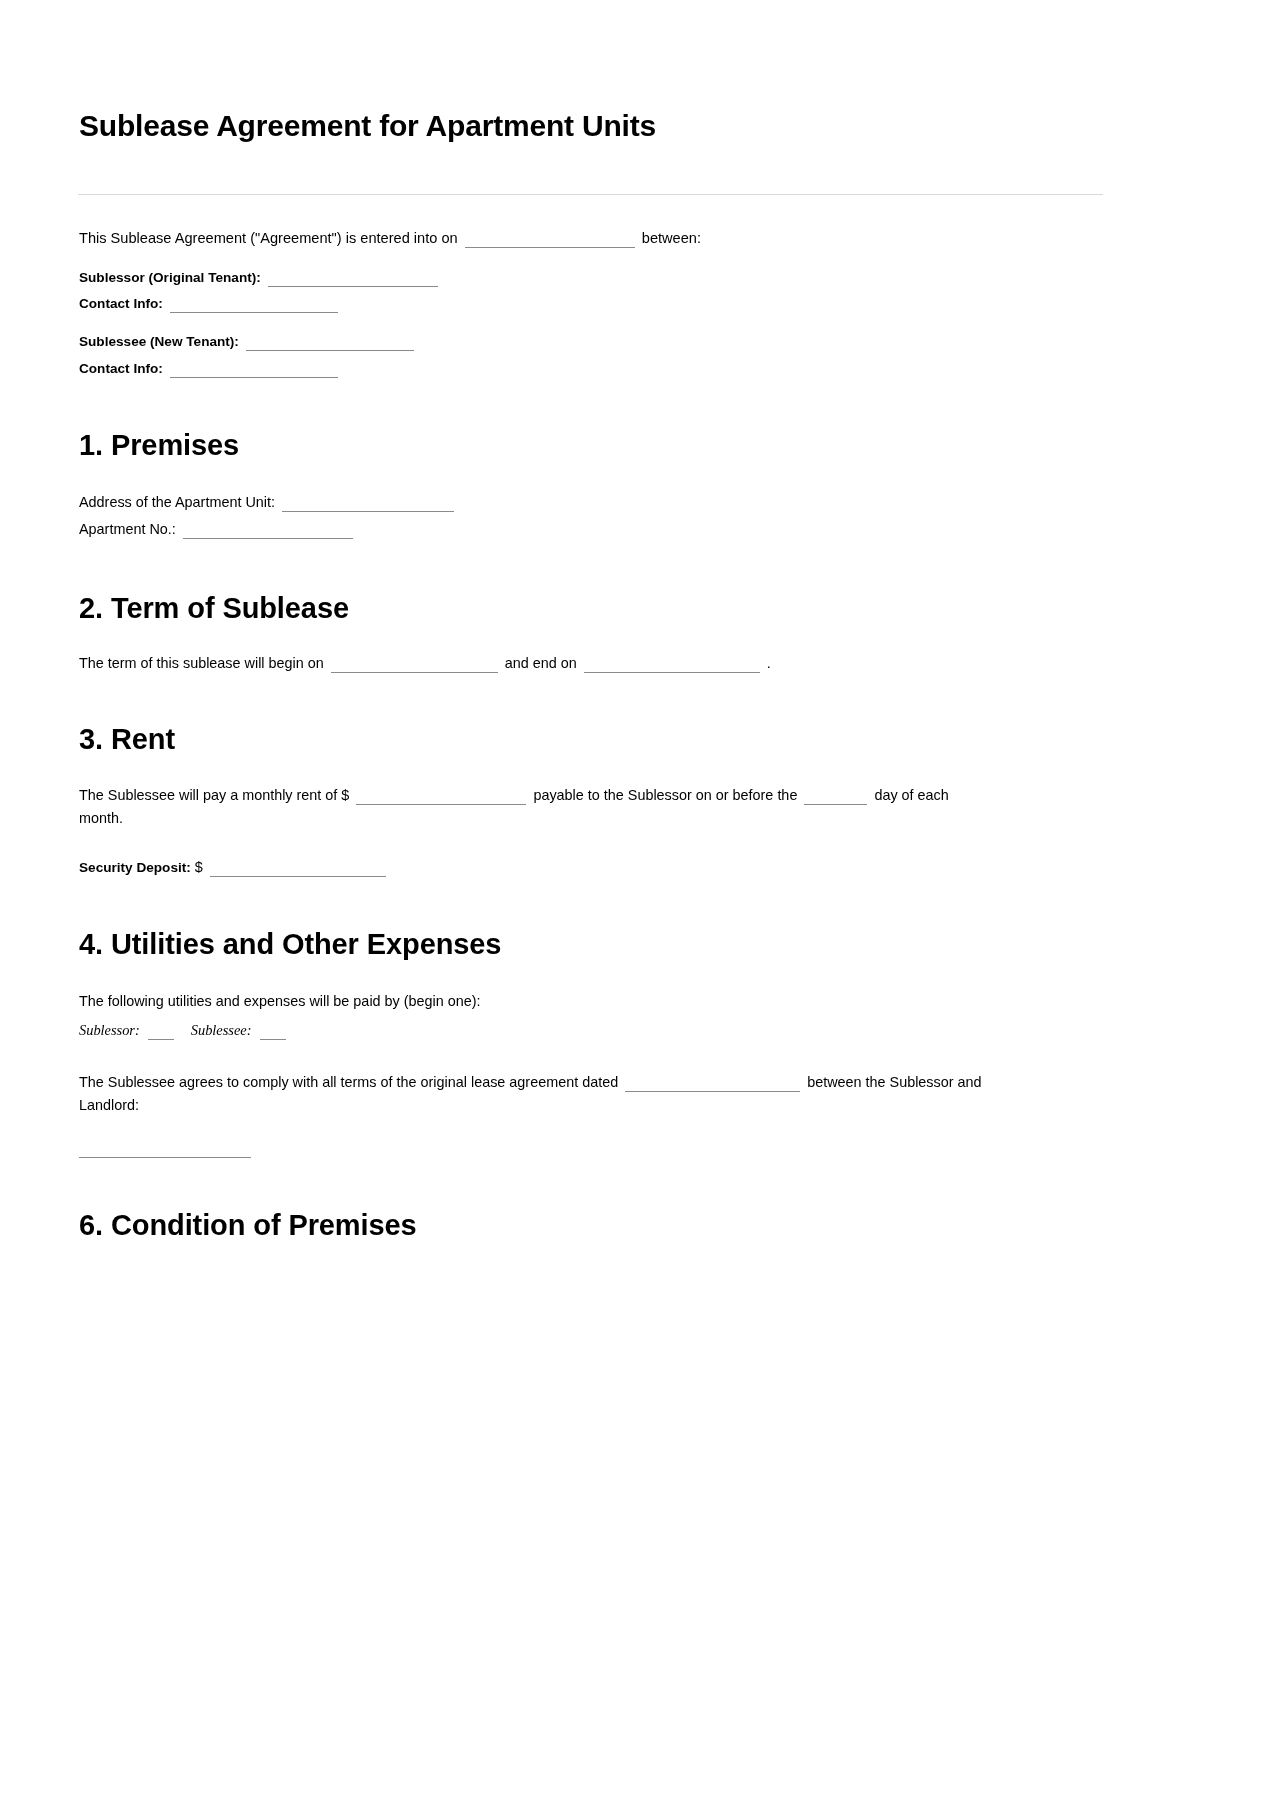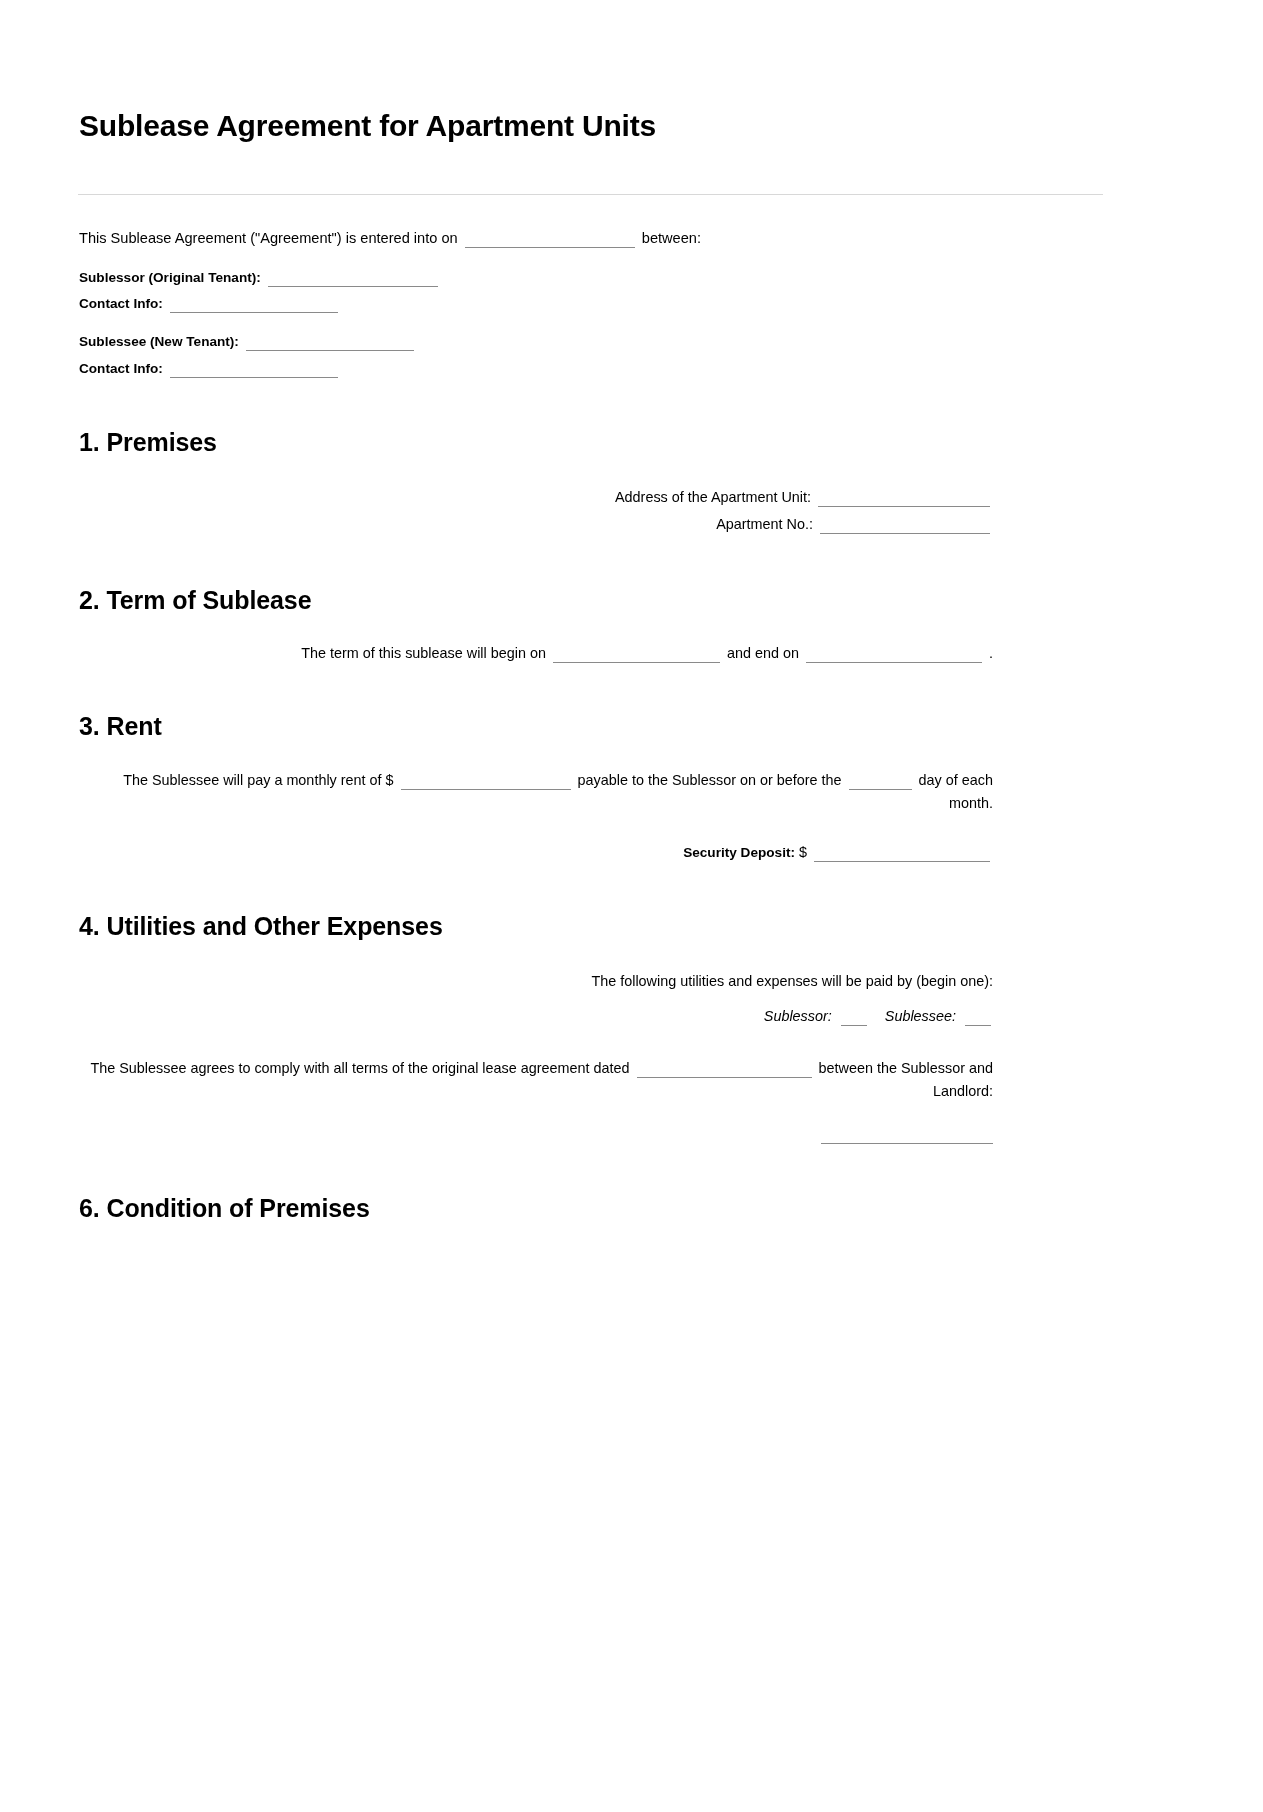--- a/index.html
+++ b/index.html
@@ -45,31 +45,30 @@
     font-size: 14.2px;
     line-height: 1.85;
   }
   .party-block.second {
   }
   .lbl-bold {
     font-weight: bold;
     font-size: 13.6px;
   }
   .section-h {
-    font-size: 25px;
+    font-size: 29px;
     font-weight: bold;
     margin: 46px 0 0 0;
     line-height: 1.25;
     letter-spacing: -0.1px;
   }
   .sec-body {
     font-size: 14.4px;
     line-height: 1.62;
     margin-top: 26px;
-    text-align: right;
   }
   .sec-body.tight {
     line-height: 1.9;
   }
   
   .blank {
     display: inline-block;
     border-bottom: 1px solid #8a8a8a;
     height: 0;
     vertical-align: -5px;
@@ -87,21 +86,21 @@
   .b-day       { width: 63px; }
   .b-deposit   { width: 176px; }
   .b-check     { width: 26px; margin: 0 2px 0 5px; }
   .b-details   { width: 348px; }
   .b-leasedate { width: 175px; }
   .b-cont      { width: 172px; margin: 0; }
   .italic { font-style: italic; }
   .cont-line {
     margin-top: 20px;
   }
-  .utility-row { margin-top: 8px; }
+  .utility-row { margin-top: 2px; font-family: Liberation Serif, serif; }
 </style>
 </head>
 <body>
 
 <div class="page">
 
   <h1 class="doc-title">Sublease Agreement for Apartment Units</h1>
 
   <hr class="title-rule">
 

